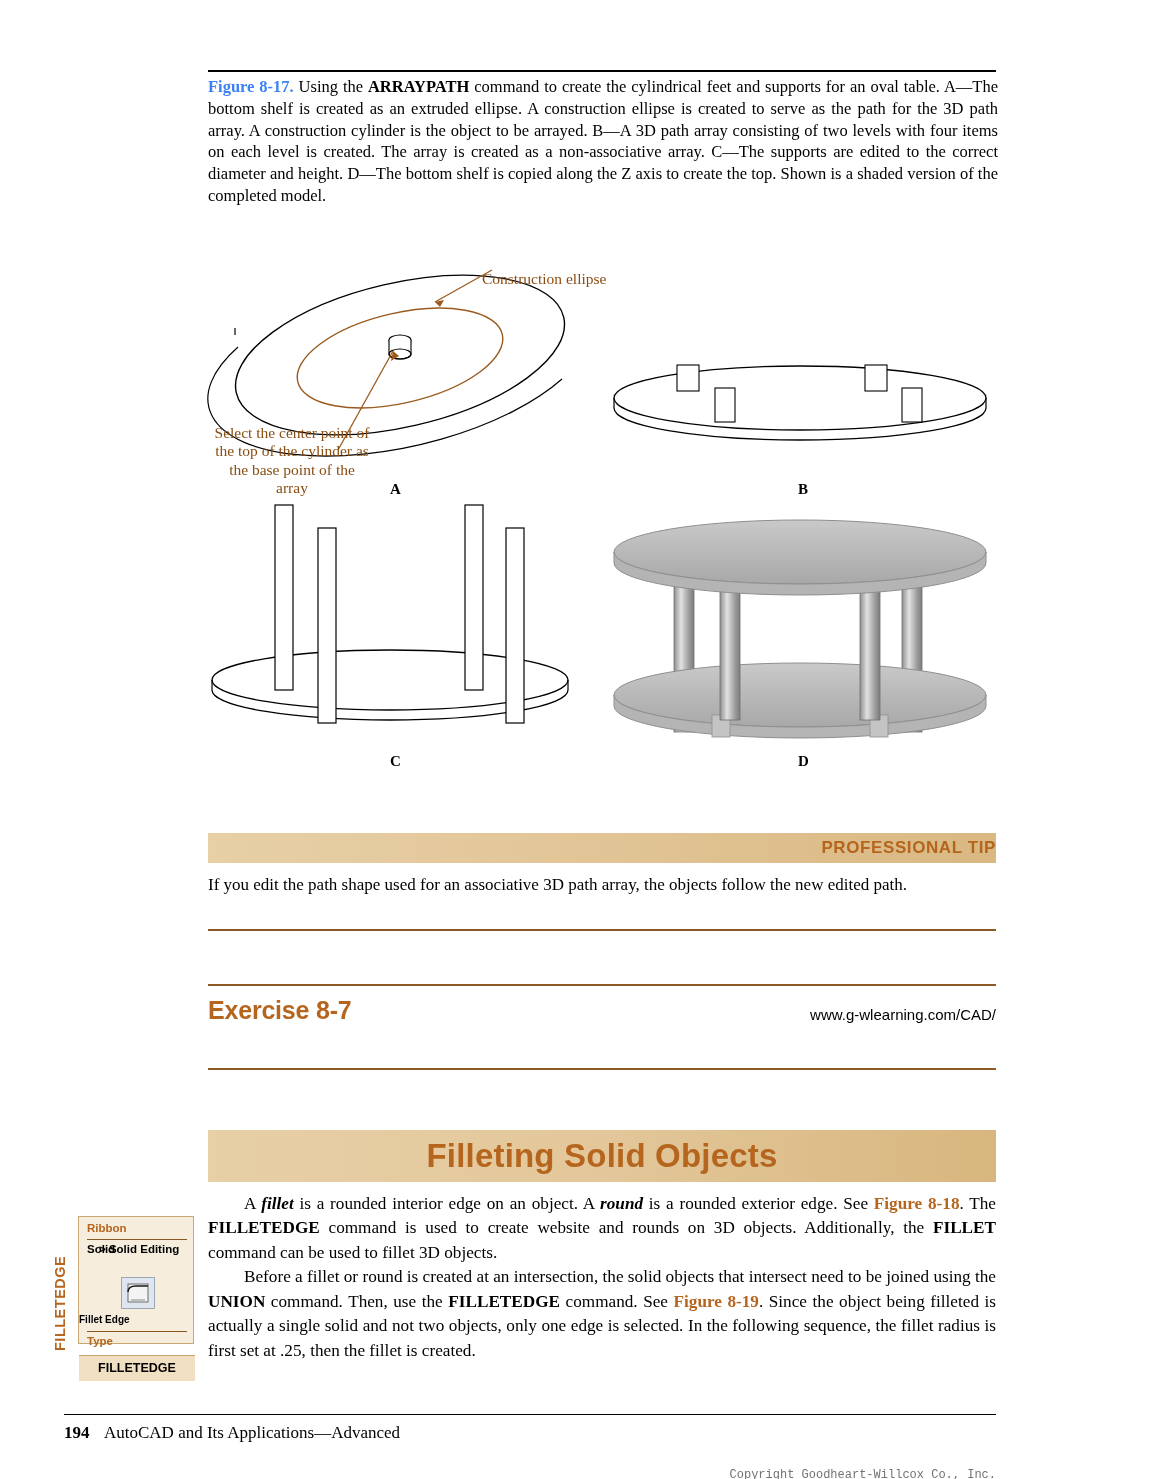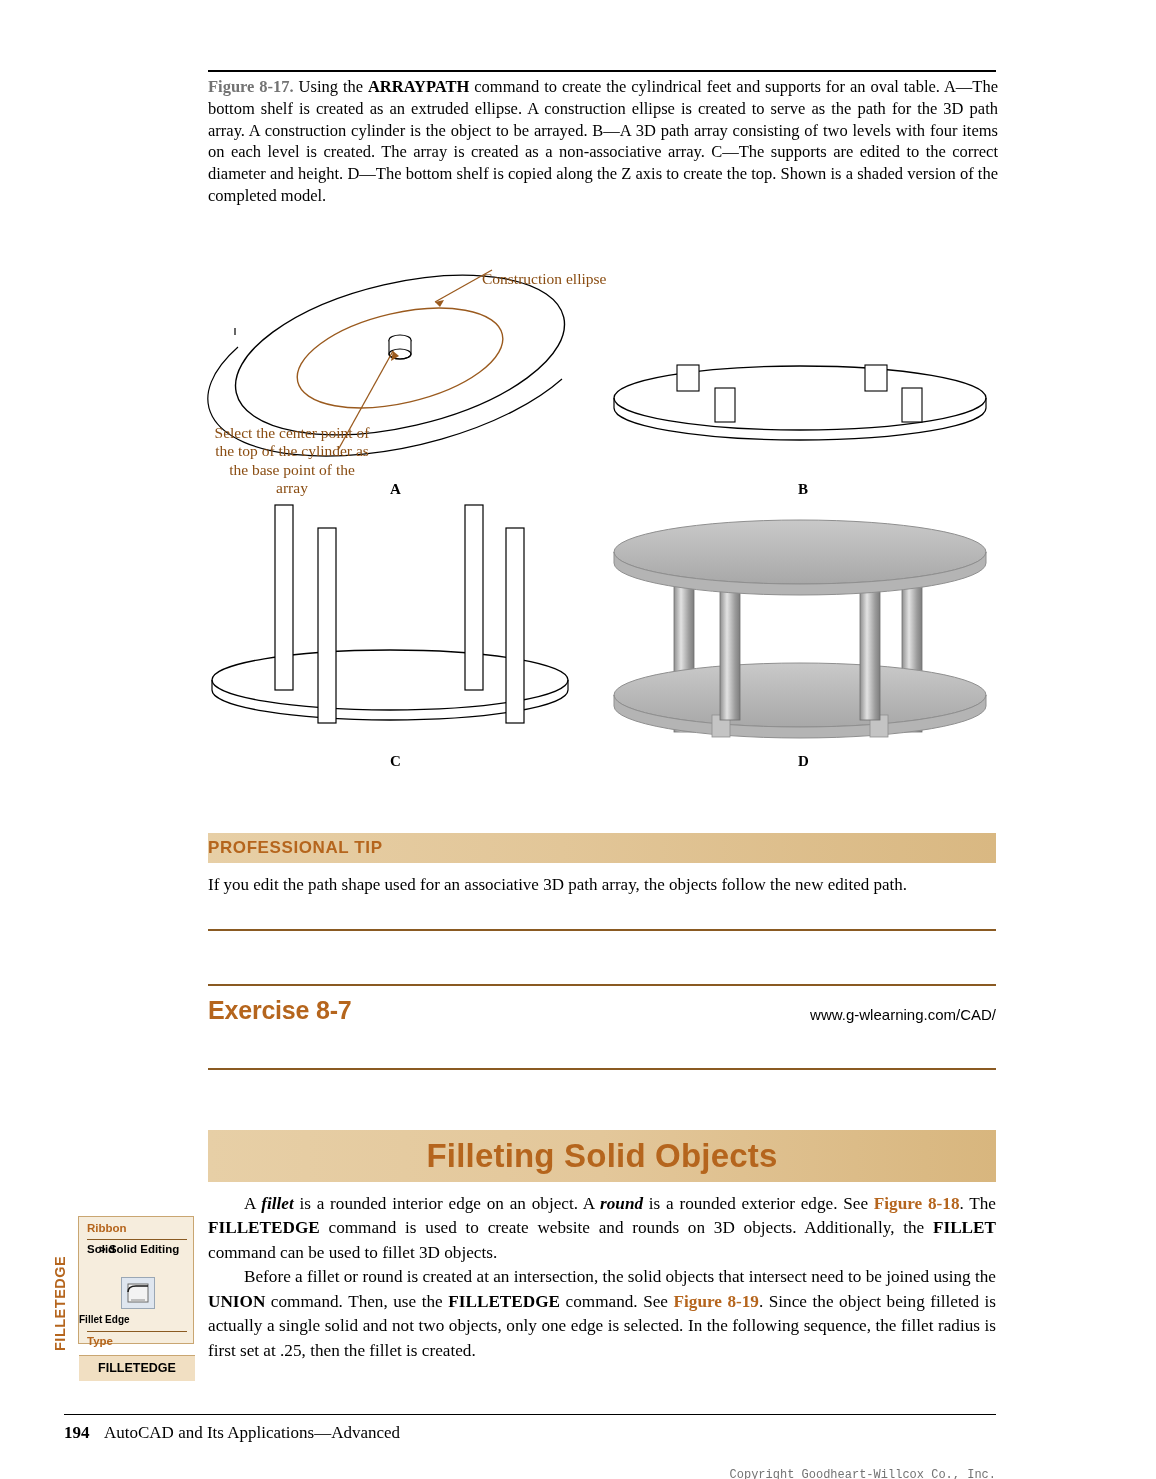--- a/index.html
+++ b/index.html
@@ -33,21 +33,21 @@
   .fig-caption {
     position: absolute;
     left: 208px;
     top: 76px;
     width: 790px;
     font-size: 16.5px;
     line-height: 1.32;
     text-align: justify;
   }
   .fig-caption .fig-num {
-    color: #737373;
+    color: #3b82f6;
     font-weight: bold;
   }
   .fig-caption b { font-weight: bold; }
 
   
   .figart {
     position: absolute;
     left: 200px;
     top: 240px;
     width: 800px;
@@ -73,21 +73,21 @@
   .tip-bar {
     position: absolute;
     left: 208px;
     top: 833px;
     width: 788px;
     height: 30px;
     background: linear-gradient(to right, #e7cfa6 0%, #e2c698 45%, #d9b882 100%);
   }
   .tip-bar span {
     display: block;
-    text-align: left;
+    text-align: right;
     line-height: 30px;
     font-family: "Liberation Sans", sans-serif;
     font-weight: bold;
     font-size: 17px;
     letter-spacing: .6px;
     color: #b5651d;
   }
   .tip-text {
     position: absolute;
     left: 208px;

